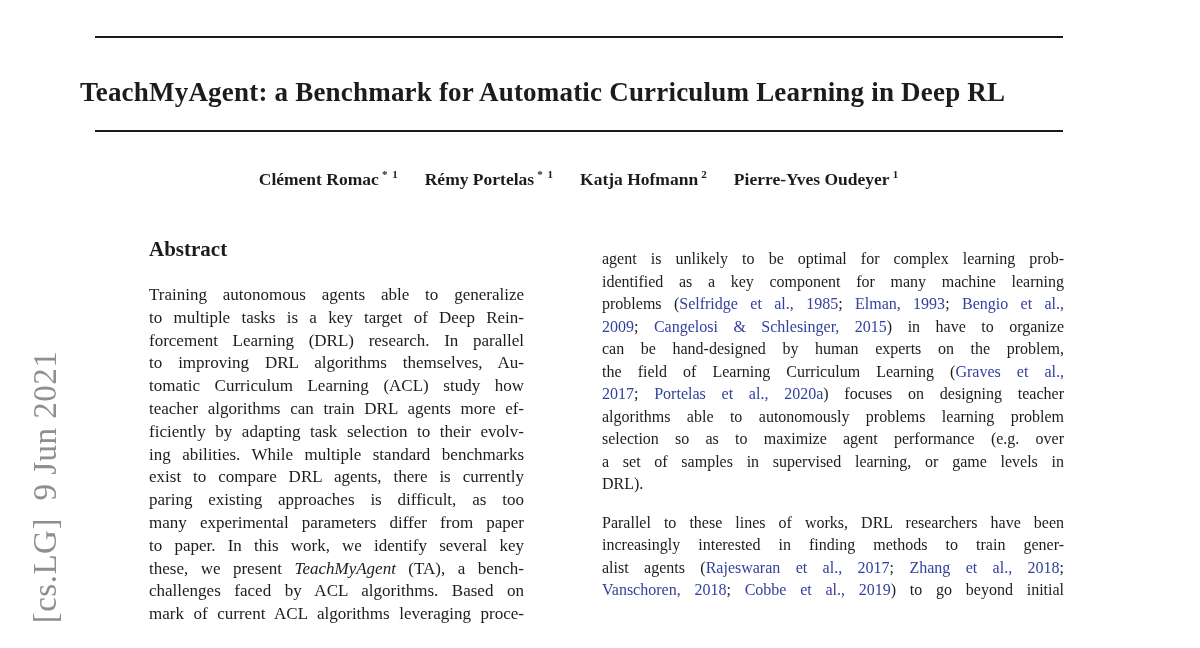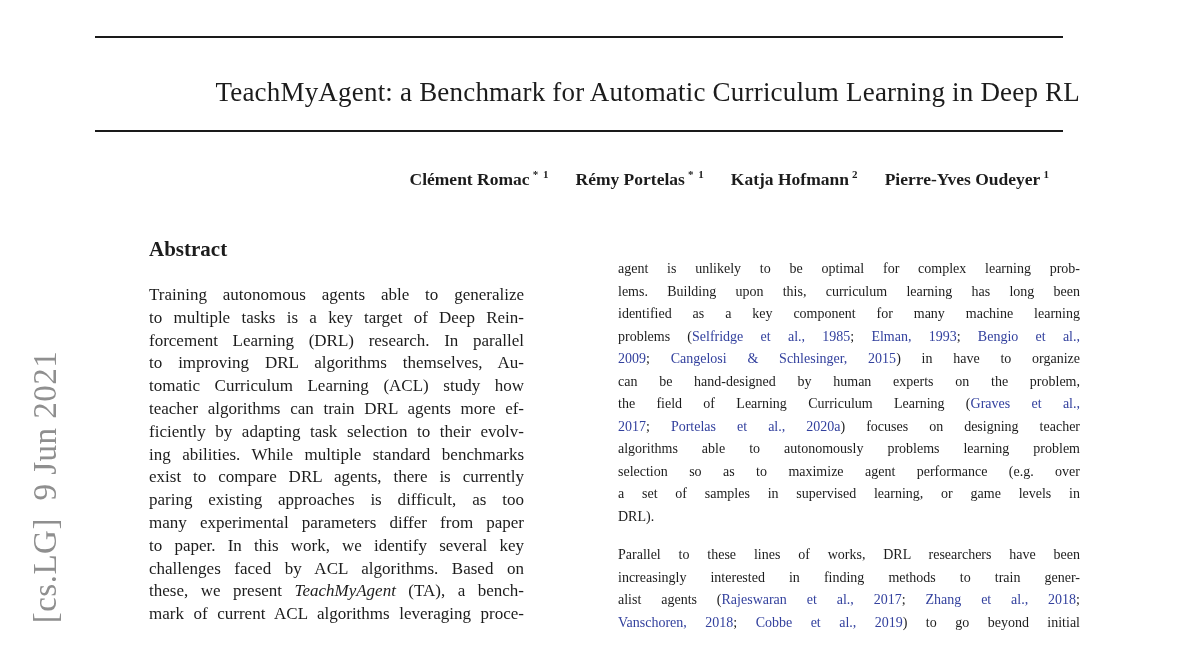--- a/index.html
+++ b/index.html
@@ -15,40 +15,40 @@
     overflow:hidden;
     position:relative;
     font-family:"Liberation Serif","DejaVu Serif",serif;
     color:var(--text);
   }
   .rule{position:absolute;left:95px;width:968px;height:2px;background:var(--rule);}
   #rule-top{top:36px;}
   #rule-bottom{top:130px;}
   #paper-title{
     position:absolute;left:80px;top:77px;width:1000px;
-    text-align:right;font-size:27px;font-weight:normal;
+    text-align:left;font-size:27px;font-weight:bold;
     letter-spacing:0.2px;white-space:nowrap;
   }
   #authors-line{
     position:absolute;left:95px;top:168px;width:968px;
-    text-align:right;font-size:17.5px;font-weight:bold;
+    text-align:center;font-size:17.5px;font-weight:bold;
   }
   .author{margin:0 13px;white-space:nowrap;}
   .author sup{font-size:11px;font-weight:bold;letter-spacing:1px;}
   #abstract-heading{
     position:absolute;left:149px;top:237px;width:375px;
     font-size:21px;font-weight:bold;
   }
   #abstract-body{
     position:absolute;left:149px;top:284px;width:375px;
     font-size:17px;line-height:22.8px;
   }
   #right-column{
-    position:absolute;left:602px;top:258px;width:462px;
-    font-size:14px;line-height:22.5px;margin-left:16px;
+    position:absolute;left:602px;top:248px;width:462px;
+    font-size:16px;line-height:22.5px;
   }
   .para + .para{margin-top:16px;}
   .tline{text-align:justify;text-align-last:justify;}
   .tline.last{text-align:left;text-align-last:left;}
   .cite{color:var(--cite);}
   .it{font-style:italic;}
   #arxiv-watermark{
     position:absolute;left:45px;top:487px;
     transform:translate(-50%,-50%) rotate(-90deg);
     font-size:33px;color:var(--wm);
@@ -76,29 +76,28 @@
     <div class="tline"><span>forcement Learning (DRL) research. In parallel</span></div>
     <div class="tline"><span>to improving DRL algorithms themselves, Au-</span></div>
     <div class="tline"><span>tomatic Curriculum Learning (ACL) study how</span></div>
     <div class="tline"><span>teacher algorithms can train DRL agents more ef-</span></div>
     <div class="tline"><span>ficiently by adapting task selection to their evolv-</span></div>
     <div class="tline"><span>ing abilities. While multiple standard benchmarks</span></div>
     <div class="tline"><span>exist to compare DRL agents, there is currently</span></div>
     <div class="tline"><span>paring existing approaches is difficult, as too</span></div>
     <div class="tline"><span>many experimental parameters differ from paper</span></div>
     <div class="tline"><span>to paper. In this work, we identify several key</span></div>
+    <div class="tline"><span>these, we present </span><span class="it">TeachMyAgent</span><span> (TA), a bench-</span></div>
     <div class="tline"><span>challenges faced by ACL algorithms. Based on</span></div>
-    <div class="tline"><span>these, we present </span><span class="it">TeachMyAgent</span><span> (TA), a bench-</span></div>
     <div class="tline"><span>mark of current ACL algorithms leveraging proce-</span></div>
   </div>
 
 <div id="right-column">
     <div class="para">
       <div class="tline"><span>agent is unlikely to be optimal for complex learning prob-</span></div>
-      <div class="tline"><span>lems. Building upon this, curriculum learning has long been</span></div>
       <div class="tline"><span>identified as a key component for many machine learning</span></div>
       <div class="tline"><span>problems (</span><span class="cite">Selfridge et al., 1985</span><span>; </span><span class="cite">Elman, 1993</span><span>; </span><span class="cite">Bengio et al.,</span></div>
       <div class="tline"><span class="cite">2009</span><span>; </span><span class="cite">Cangelosi &amp; Schlesinger, 2015</span><span>) in have to organize</span></div>
       <div class="tline"><span>can be hand-designed by human experts on the problem,</span></div>
       <div class="tline"><span>the field of Learning Curriculum Learning (</span><span class="cite">Graves et al.,</span></div>
       <div class="tline"><span class="cite">2017</span><span>; </span><span class="cite">Portelas et al., 2020a</span><span>) focuses on designing teacher</span></div>
       <div class="tline"><span>algorithms able to autonomously problems learning problem</span></div>
       <div class="tline"><span>selection so as to maximize agent performance (e.g. over</span></div>
       <div class="tline"><span>a set of samples in supervised learning, or game levels in</span></div>
       <div class="tline last"><span>DRL).</span></div>

